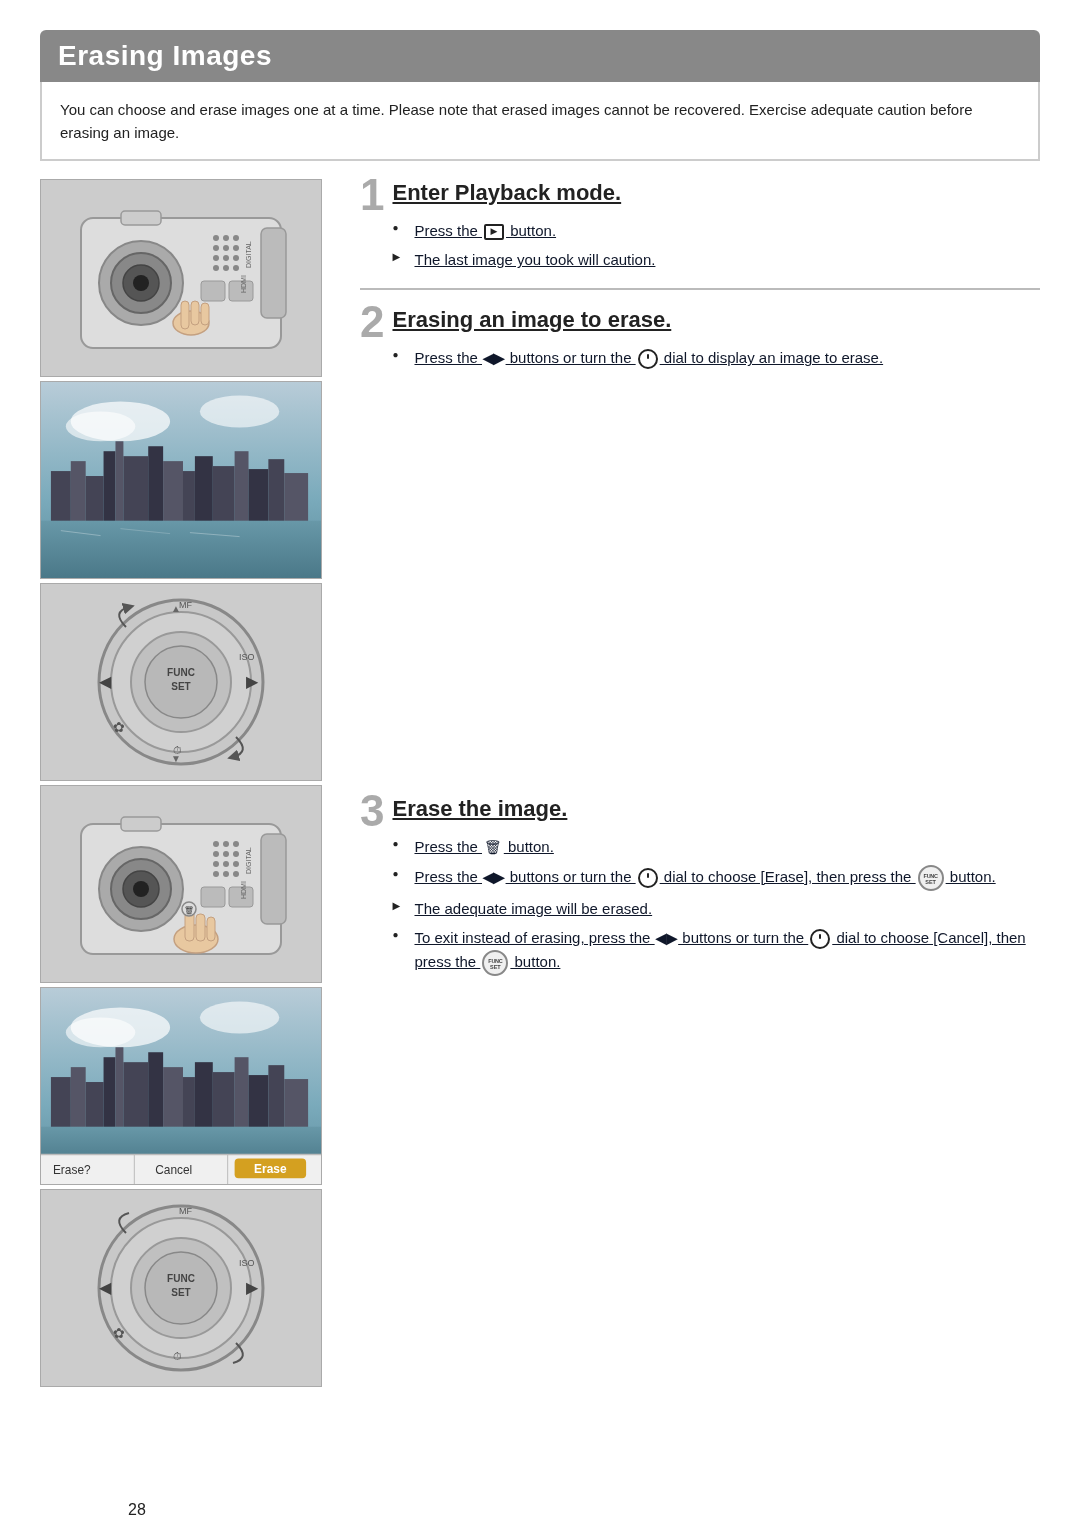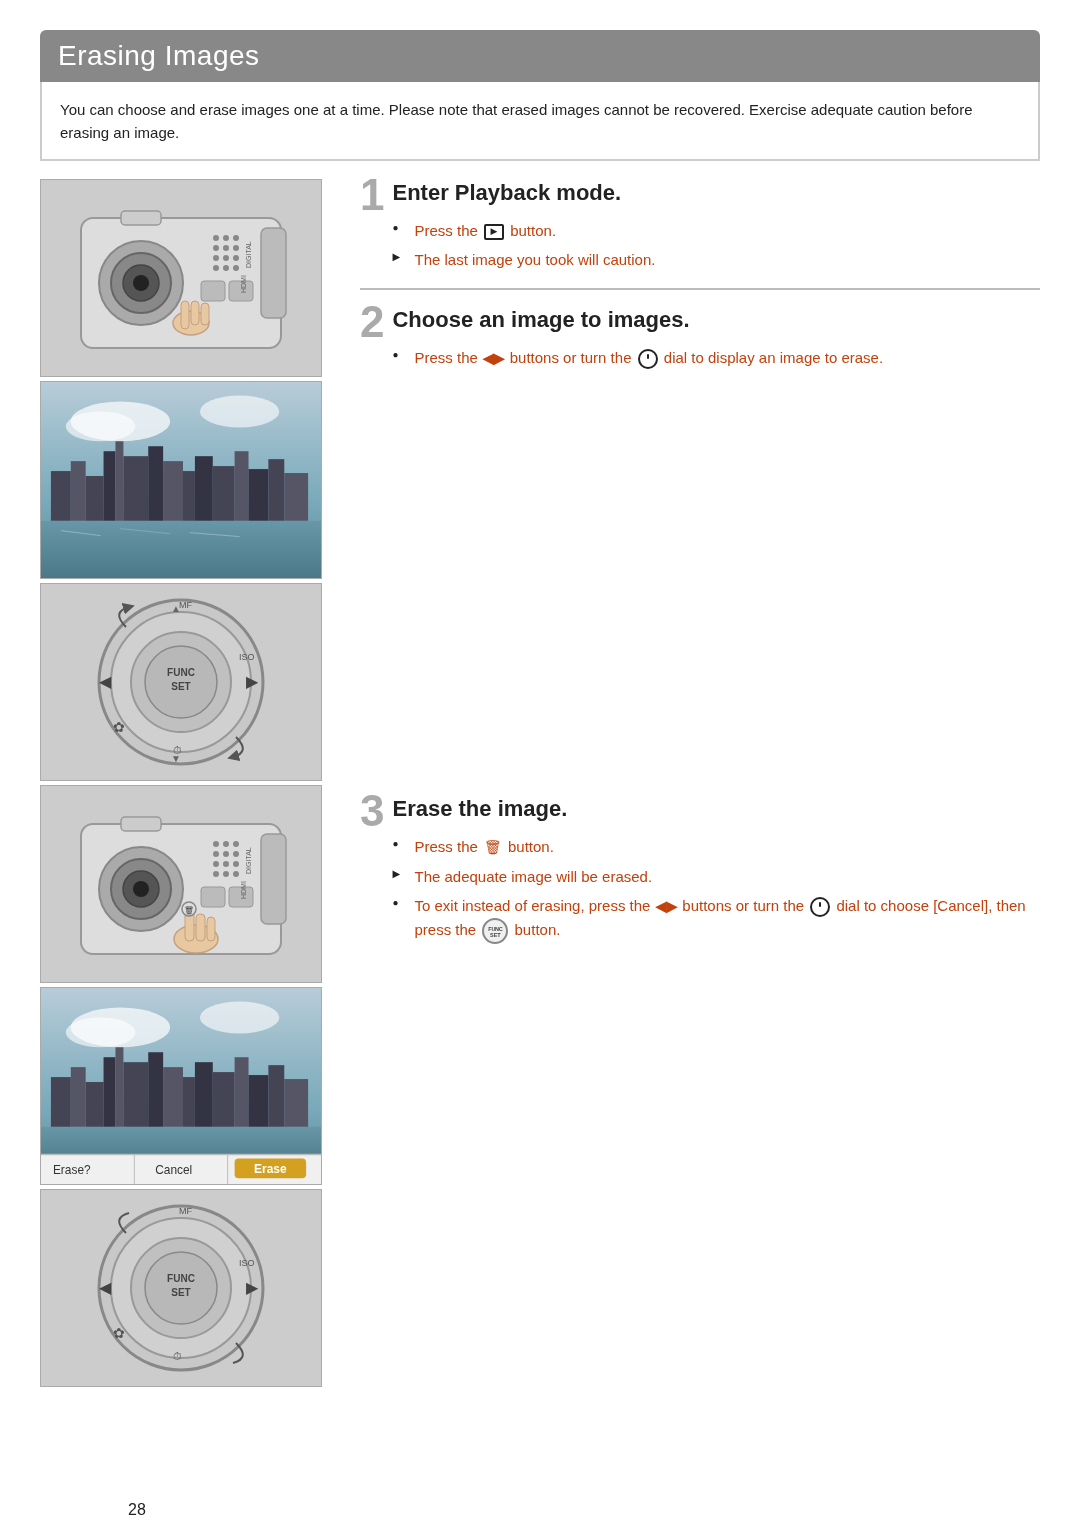--- a/index.html
+++ b/index.html
@@ -15,21 +15,21 @@
 
     
     .title-bar {
       background: #888;
       border-radius: 6px 6px 0 0;
       padding: 10px 18px;
       margin-bottom: 0;
     }
     .title-bar h1 {
       font-size: 28px;
-      font-weight: normal;
+      font-weight: bold;
       color: #fff;
       letter-spacing: 0.5px;
     }
 
     .intro-text {
       border: 2px solid #ccc;
       border-top: none;
       padding: 16px 32px 14px 18px;
       margin-bottom: 18px;
       font-size: 15px;
@@ -68,35 +68,37 @@
       margin-top: -6px;
     }
 
     .step-heading {
       font-size: 22px;
       font-weight: bold;
       color: #222;
       margin-bottom: 12px;
       line-height: 1.3;
       overflow: hidden;
+      text-decoration: underline;
     }
 
     .step-bullets {
       list-style: none;
       padding: 0;
       margin: 0;
     }
 
     .step-bullets li {
       font-size: 15px;
       line-height: 1.55;
       margin-bottom: 6px;
       padding-left: 22px;
       position: relative;
-      color: #c2410c;
+      color: #0f172a;
+      text-decoration: underline;
     }
 
     .step-bullets li.bullet-circle::before {
       content: '●';
       position: absolute;
       left: 0;
       top: 0;
       font-size: 10px;
       color: #222;
       line-height: 1.8;
@@ -394,21 +396,21 @@
           </div>
         </div>
 
         <div class="divider-line"></div>
 
         <div class="step-row">
           <div>
             <span class="step-number">2</span>
           </div>
           <div>
-            <div class="step-heading">Choose an image to images.</div>
+            <div class="step-heading">Erasing an image to erase.</div>
             <ul class="step-bullets">
               <li class="bullet-circle">
                 Press the <span class="icon-lr">◀▶</span> buttons or turn the <span class="icon-dial"></span> dial to display an image to erase.
               </li>
             </ul>
           </div>
         </div>
       </div>
     </div>
 
@@ -562,20 +564,23 @@
         <div class="step-row">
           <div>
             <span class="step-number">3</span>
           </div>
           <div>
             <div class="step-heading">Erase the image.</div>
             <ul class="step-bullets">
               <li class="bullet-circle">
                 Press the <span class="icon-trash">🗑</span> button.
               </li>
+              <li class="bullet-circle">
+                Press the <span class="icon-lr">◀▶</span> buttons or turn the <span class="icon-dial"></span> dial to choose [Erase], then press the <span class="icon-func"></span> button.
+              </li>
               <li class="bullet-arrow">
                 The adequate image will be erased.
               </li>
               <li class="bullet-circle">
                 To exit instead of erasing, press the <span class="icon-lr">◀▶</span> buttons or turn the <span class="icon-dial"></span> dial to choose [Cancel], then press the <span class="icon-func"></span> button.
               </li>
             </ul>
           </div>
         </div>
       </div>

